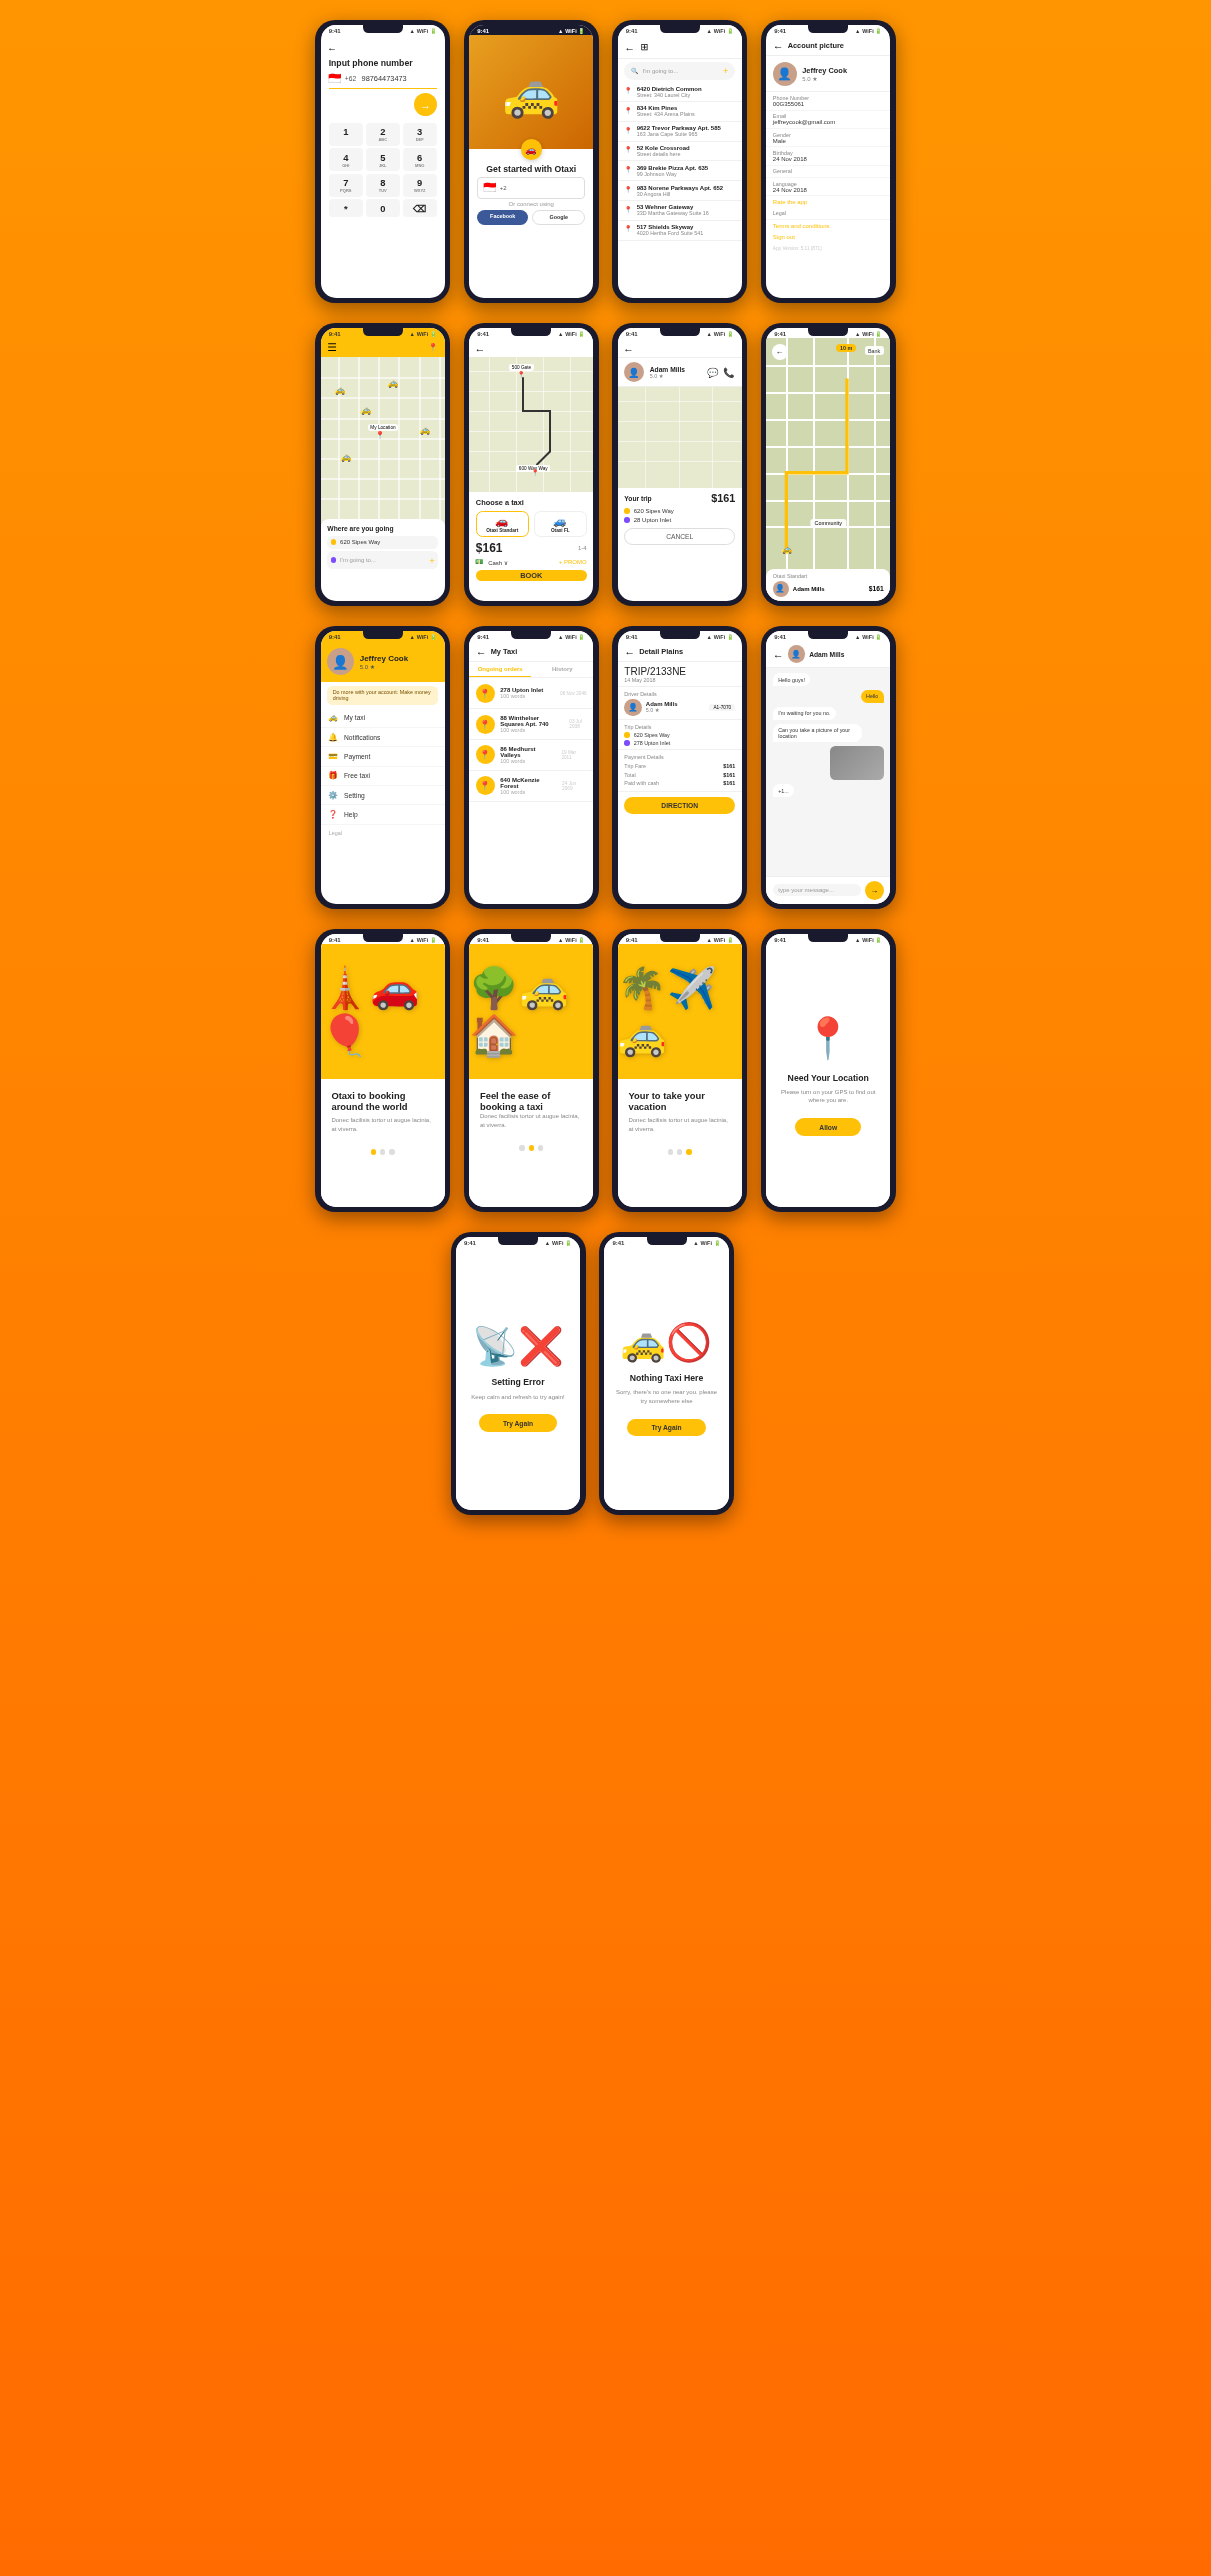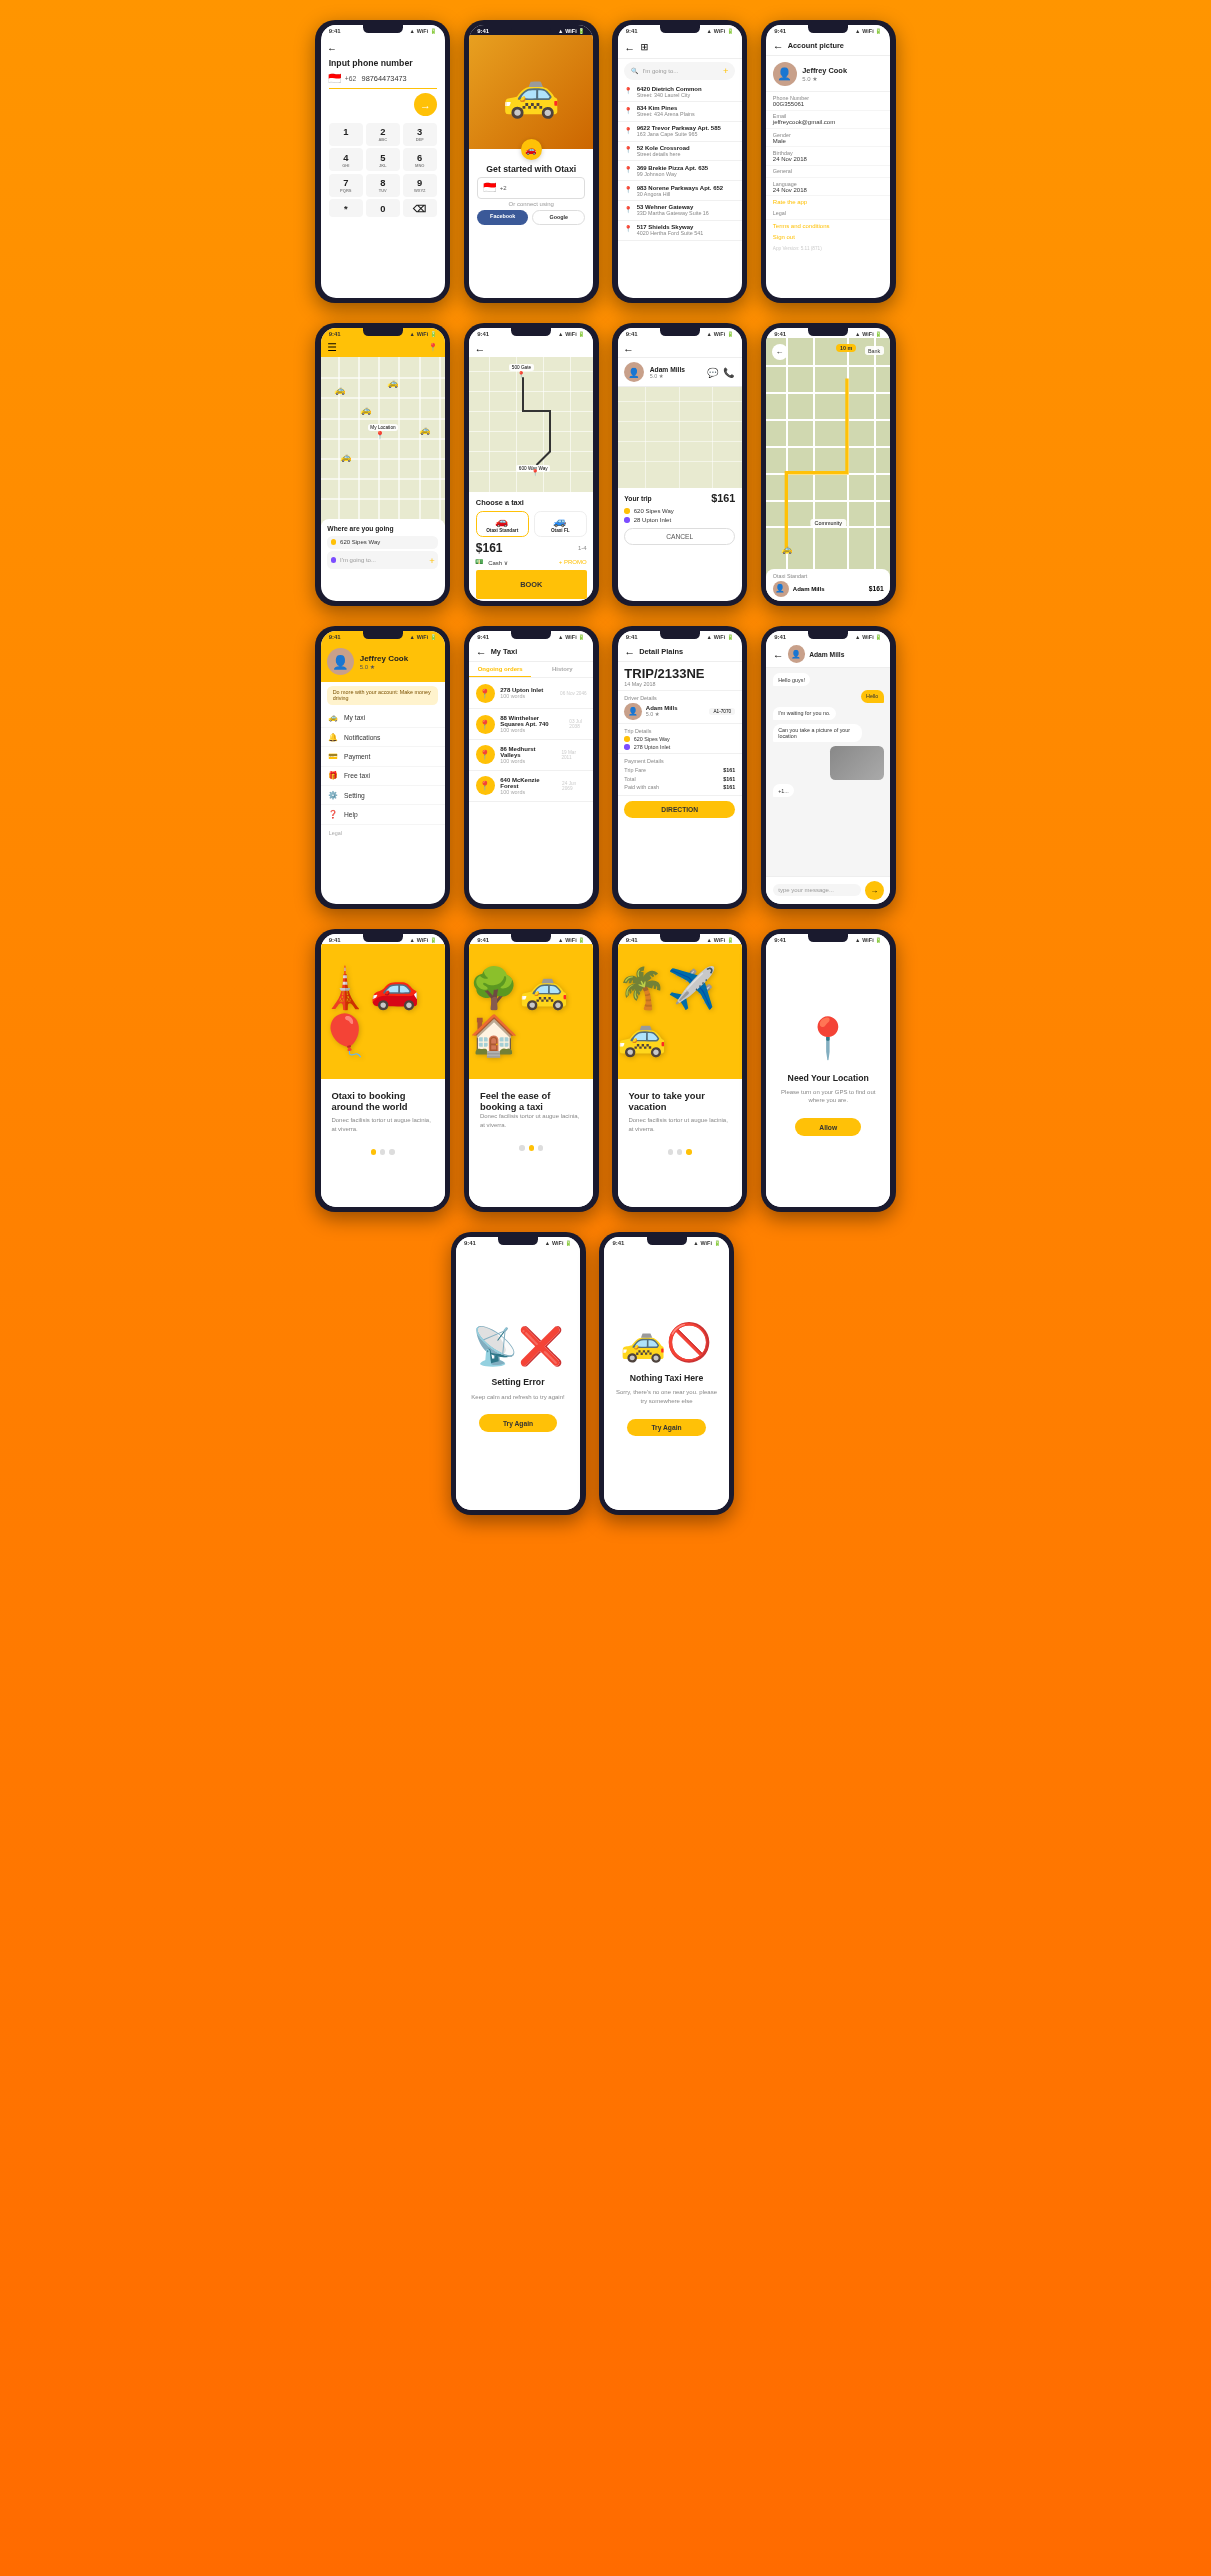--- a/index.html
+++ b/index.html
@@ -403,21 +403,21 @@
           </div>
           <div style="display:flex;align-items:center;justify-content:space-between;margin-bottom:2.7px;">
             <span style="font-size:12px;font-weight:700;color:#222;">$161</span>
             <span style="font-size:6px;color:#888;">1-4</span>
           </div>
           <div style="display:flex;align-items:center;gap:4px;margin-bottom:4px;">
             <span style="font-size:6.7px;">💵</span>
             <span style="font-size:6px;color:#333;cursor:pointer;">Cash ∨</span>
             <span style="font-size:6px;color:#FFC107;margin-left:auto;cursor:pointer;">+ PROMO</span>
           </div>
-          <div style="background:#FFC107;border-radius:2px;text-align:center;padding:10px;font-size:7.4px;font-weight:700;color:#333;cursor:pointer;">BOOK</div>
+          <div style="background:#FFC107;border-radius:9px;text-align:center;padding:1px;font-size:7.4px;font-weight:700;color:#333;cursor:pointer;">BOOK</div>
         </div>
       </div>
     </div>
   </div>
 
   <div class="phone">
     <div class="notch"></div>
     <div class="phone-screen">
       <div class="status-bar">
         <span>9:41</span>
@@ -646,21 +646,21 @@
             <span>WiFi</span>
             <span>🔋</span>
           </div>
       </div>
       <div class="screen-content">
         <div style="padding:4px 6.7px;display:flex;align-items:center;gap:4px;border-bottom:0.7px solid #eee;">
           <span style="cursor:pointer;">←</span>
           <span style="font-size:7.4px;font-weight:700;color:#222;">Detail Plains</span>
         </div>
         <div style="padding:3.4px 6.7px;border-bottom:0.7px solid #f0f0f0;">
-          <div style="font-size:13px;font-weight:700;color:#222;">TRIP/2133NE</div>
+          <div style="font-size:10px;font-weight:400;color:#222;">TRIP/2133NE</div>
           <div style="font-size:5.4px;color:#888;">14 May 2018</div>
         </div>
         <div style="padding:3.4px 6.7px;border-bottom:0.7px solid #f0f0f0;">
           <div style="font-size:5.4px;color:#888;margin-bottom:2px;">Driver Details</div>
           <div style="display:flex;align-items:center;gap:4px;">
             <div style="width:17.5px;height:17.5px;border-radius:50%;background:#c8a08a;display:flex;align-items:center;justify-content:center;font-size:8px;">👤</div>
             <div>
               <div style="font-size:6px;font-weight:700;color:#222;">Adam Mills</div>
               <div style="font-size:5.4px;color:#888;">5.0 ★</div>
             </div>

